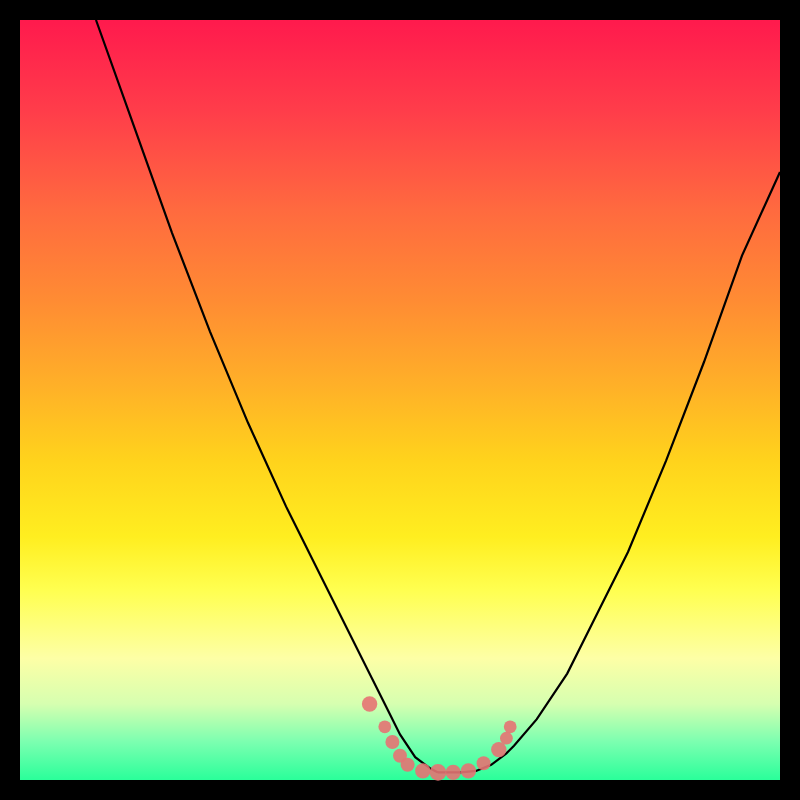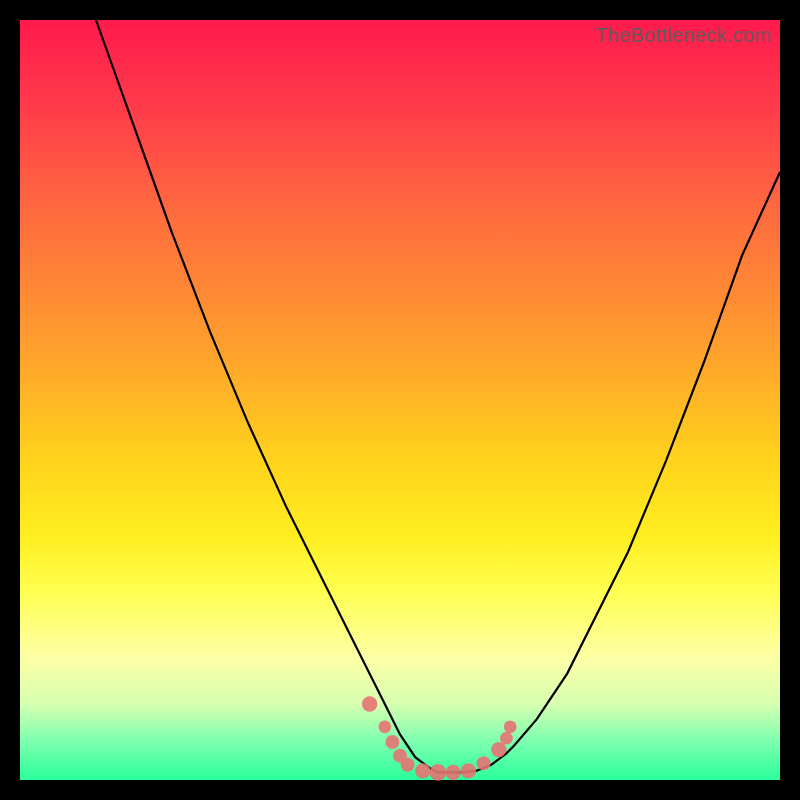--- a/index.html
+++ b/index.html
@@ -97,15 +97,14 @@
           <circle cx="418.0" cy="752.4" r="8.3" class="marker big"></circle>
           <circle cx="433.2" cy="752.4" r="7.7" class="marker big"></circle>
           <circle cx="448.4" cy="750.9" r="7.7" class="marker big"></circle>
           <circle cx="463.6" cy="743.3" r="7.0" class="marker big"></circle>
           <circle cx="478.8" cy="729.6" r="7.7" class="marker big"></circle>
           <circle cx="486.4" cy="718.2" r="6.4" class="marker big"></circle>
           <circle cx="490.2" cy="706.8" r="6.4" class="marker big"></circle>
         </g>
     </svg>
 
-    <div class="watermark">TheBottleneck.com</div>
   </div>
 </div>
 
 </body></html>

